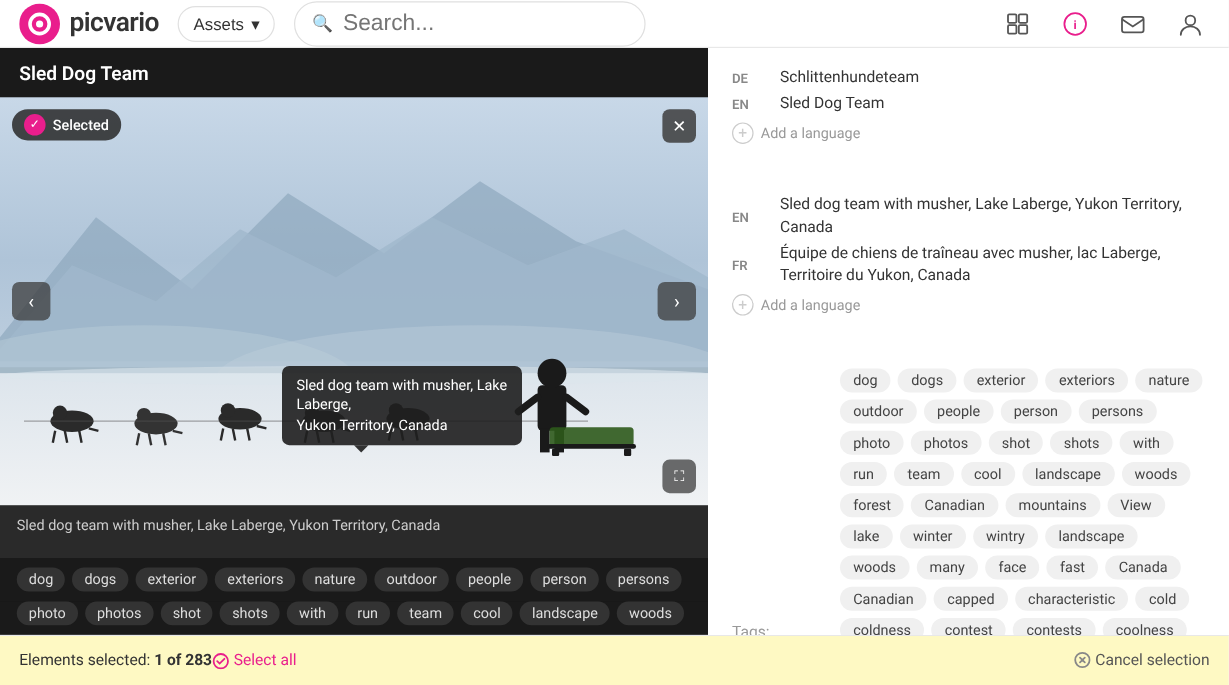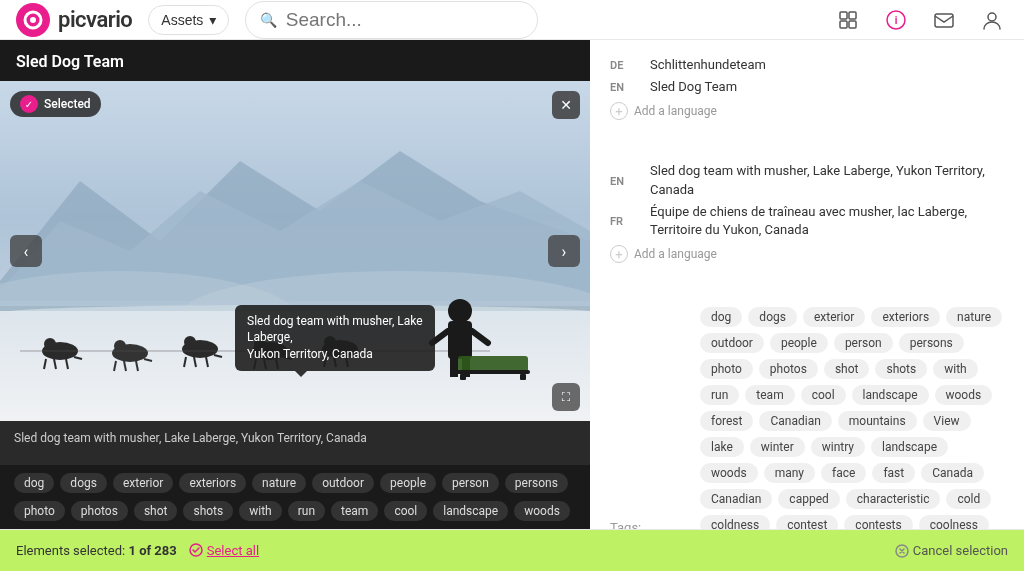--- a/index.html
+++ b/index.html
@@ -279,44 +279,43 @@
       display: flex;
       flex-wrap: nowrap;
       gap: 6px;
       padding: 0 14px 8px;
       background: #1a1a1a;
       overflow: hidden;
     }
 
     
     .footer-bar {
-      background: #bef264;
+      background: #fef9c3;
       height: 42px;
       display: flex;
       align-items: center;
       padding: 16px 16px;
-      gap: 12px;
       border-top: 1px solid #e8e8e8;
       flex-shrink: 0;
       font-size: 13px;
     }
     .footer-selected {
       color: #333;
     }
     .footer-select-all {
       display: flex;
+      align-items: center;
       gap: 4px;
       color: #e91e8c;
       cursor: pointer;
-      text-decoration: underline;
     }
     .footer-spacer { flex: 1; }
     .footer-cancel {
       display: flex;
-      align-items: center;
+      align-items: flex-start;
       gap: 4px;
       color: #555;
       cursor: pointer;
     }
 
     
     .right-panel {
       flex: 1;
       background: #fff;
       display: flex;

